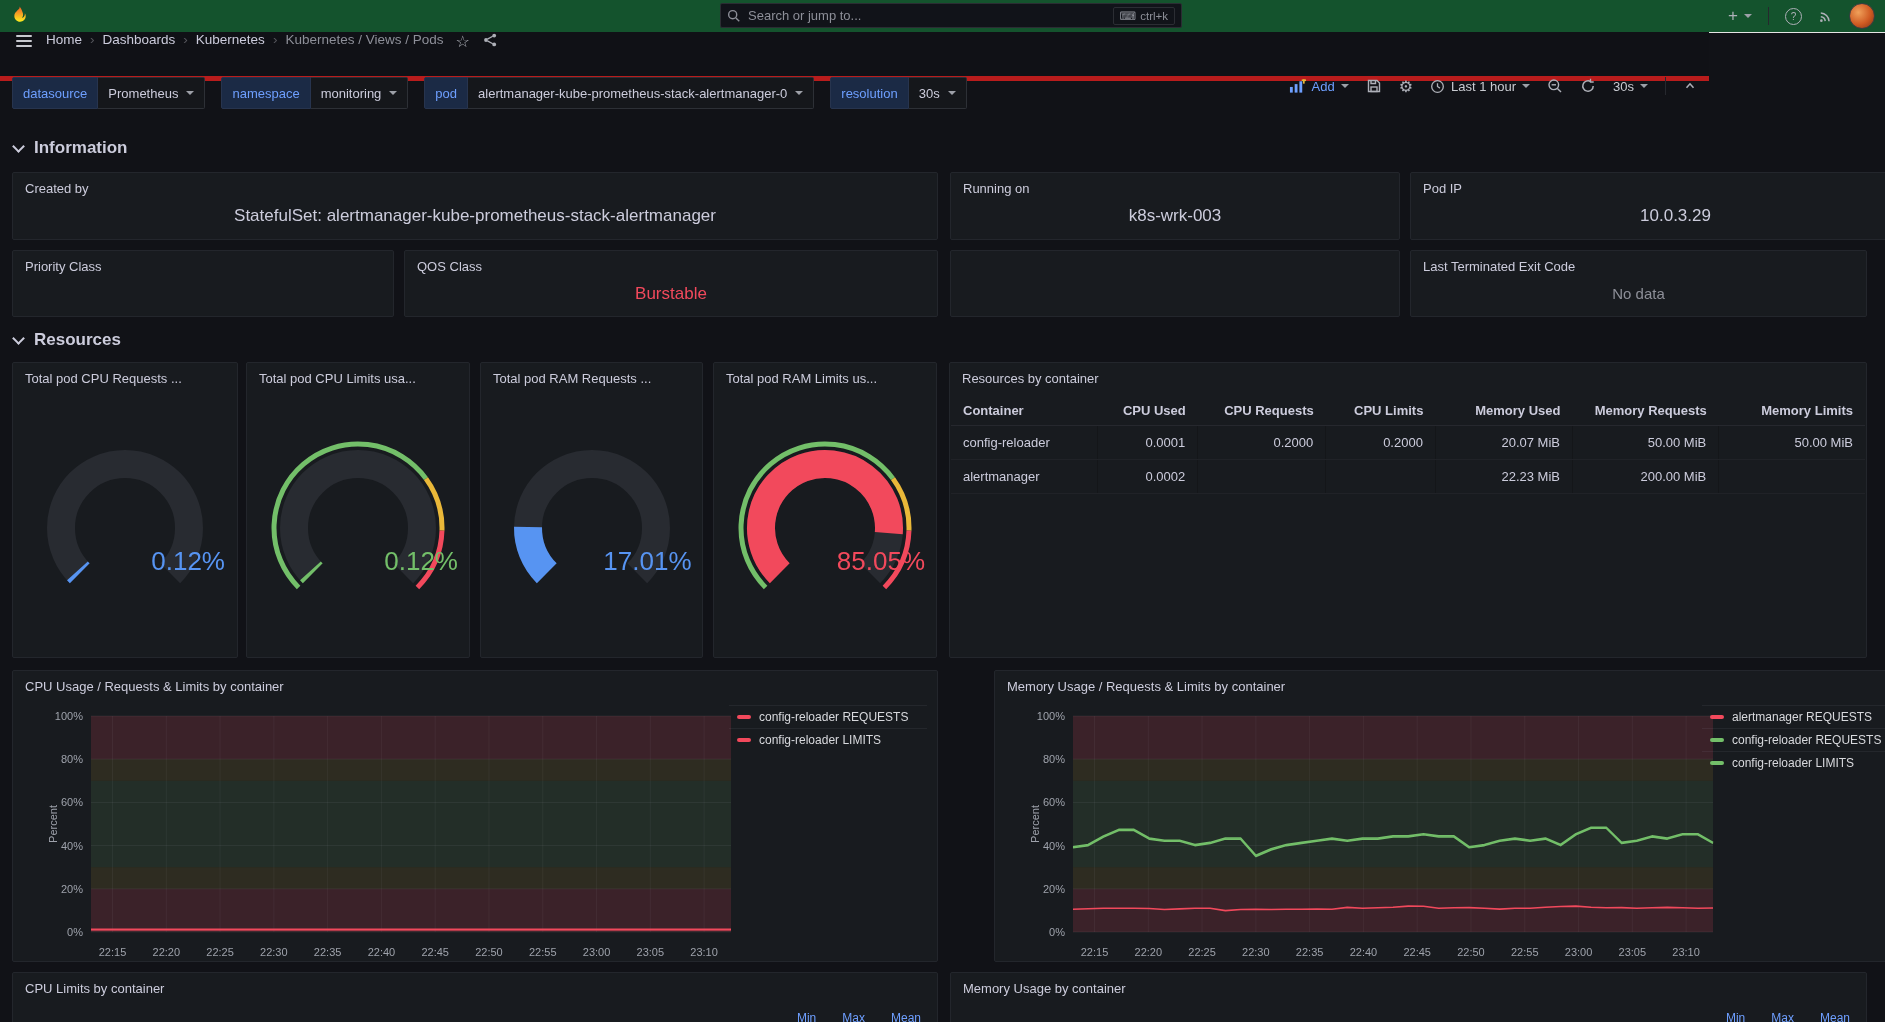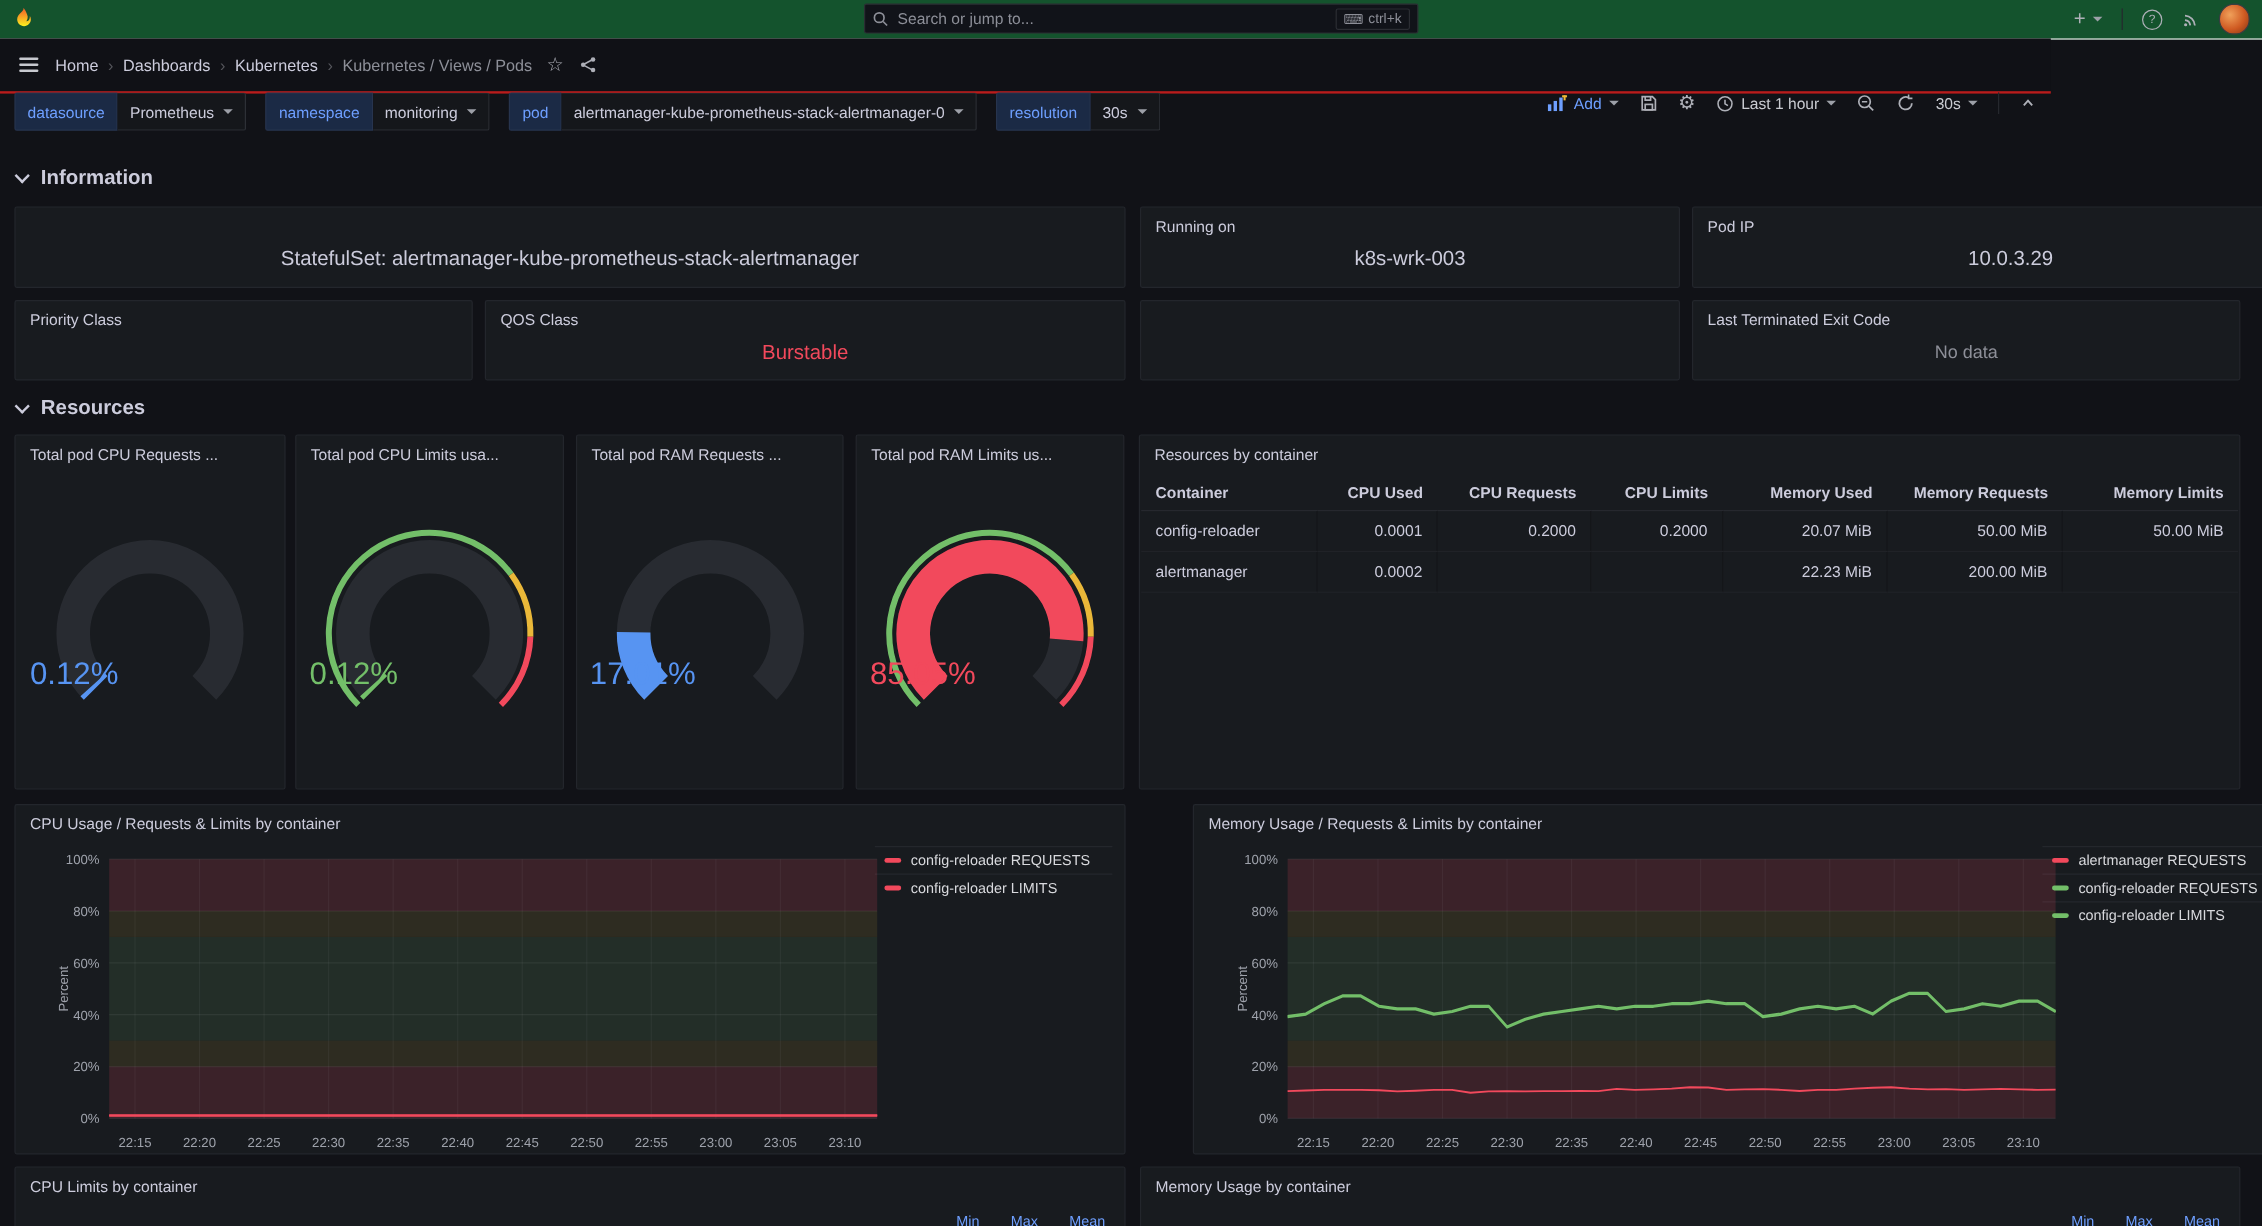--- a/index.html
+++ b/index.html
@@ -8,21 +8,21 @@
   .topnav{position:absolute;left:0;top:0;width:1885px;height:32px;background:#14532d;border-bottom:1px solid #e5e5e5;display:flex;align-items:center;}
   .logo{width:23px;height:23px;margin-left:8px;}
   .searchbox{position:absolute;left:720px;top:3px;width:462px;height:25px;background:#111319;border:1px solid #2b2d33;border-radius:2px;display:flex;align-items:center;padding:0 6px;box-sizing:border-box;}
   .searchbox .ph{color:#8d8f98;margin-left:7px;flex:1;font-size:13px;}
   .kbdchip{border:1px solid #2b2d33;border-radius:2px;color:#8d8f98;font-size:11.5px;padding:1px 6px;display:flex;align-items:center;gap:4px;}
   .navright{position:absolute;right:10px;top:0;height:32px;display:flex;align-items:center;gap:16px;color:#aeb0b8;}
   .vdiv{width:1px;height:18px;background:#26282e;}
   .qmark{width:15px;height:15px;border:1.4px solid #aeb0b8;border-radius:50%;font-size:10px;display:flex;align-items:center;justify-content:center;}
   .avatar{width:24px;height:24px;border-radius:50%;background:radial-gradient(circle at 35% 35%,#f0a05a,#cf5a22 55%,#7e3313);border:1px solid #3a3d42;}
   
-  .crumbbar{position:absolute;left:0;top:32px;width:1709px;height:44px;background:#101116;border-bottom:2px solid #b91c1c;display:flex;align-items:center;}
+  .crumbbar{position:absolute;left:0;top:32px;width:1709px;height:44px;background:#101116;border-bottom:5px solid #b91c1c;display:flex;align-items:flex-start;}
   .burger{margin:0 14px 0 16px;display:inline-block;}
   .burger div{width:16px;height:2px;background:#c7c9cf;margin:3px 0;border-radius:1px;}
   .crumbs{display:flex;align-items:center;gap:8px;font-size:13.5px;}
   .crumbs .sep{color:#55565c;}
   .crumbs .muted{color:#8d8f98;}
   .star{color:#aeb0b8;font-size:16px;margin-left:12px;}
   .toolright{position:absolute;right:12px;top:32px;height:44px;display:flex;align-items:center;gap:17px;color:#c9cbd1;}
   .tbtn{display:flex;align-items:center;gap:6px;}
   .addlbl{color:#6e9fff;font-weight:500;}
   .caret{width:0;height:0;border-left:4px solid transparent;border-right:4px solid transparent;border-top:4px solid #9da0a8;display:inline-block;}
@@ -38,21 +38,21 @@
   .chev{display:inline-block;width:7px;height:7px;border-right:2px solid #ccccdc;border-bottom:2px solid #ccccdc;transform:rotate(45deg);margin-right:11px;margin-top:-4px;}
   
   .panel{position:absolute;background:#181b1f;border:1px solid #23262c;border-radius:2px;box-sizing:border-box;}
   .ptitle{font-size:13px;color:#ccccdc;padding:8px 12px 0 12px;white-space:nowrap;overflow:hidden;}
   .statwrap{position:absolute;left:0;right:0;top:26px;bottom:6px;display:flex;align-items:center;justify-content:center;}
   .statval{font-size:17px;font-weight:500;color:#ccccdc;}
   .statval.red{color:#F2495C;}
   .statval.nodata{color:#8d8f98;font-weight:400;font-size:15px;}
   
   .gwrap{position:relative;width:200px;height:160px;margin:48px auto 0 auto;}
-  .gval{position:absolute;left:0;right:0;top:112px;text-align:left;font-size:26px;font-weight:500;}
+  .gval{position:absolute;left:0;right:0;top:112px;text-align:right;font-size:26px;font-weight:500;}
   
   table.res{border-collapse:collapse;width:calc(100% - 2px);margin:10px 1px 0 1px;table-layout:fixed;}
   table.res th{font-weight:700;color:#ccccdc;font-size:13px;text-align:right;padding:7px 12px;border-bottom:1px solid #26282e;white-space:nowrap;overflow:hidden;}
   table.res th:first-child{text-align:left;}
   table.res td{font-size:13px;color:#ccccdc;text-align:right;padding:9px 12px;border-bottom:1px solid #202227;border-right:1px solid #141619;white-space:nowrap;overflow:hidden;}
   table.res td:last-child{border-right:none;}
   table.res td:first-child{text-align:left;}
   
   .chartsvg{position:absolute;left:32px;top:37px;}
   .legend{position:absolute;right:10px;top:34px;display:flex;flex-direction:column;width:198px;}
@@ -220,20 +220,21 @@
 <div class="secheader" style="left:14px;top:138px;">
   <span class="chev"></span>
   <span>Information</span>
 </div>
 <div class="secheader" style="left:14px;top:330px;">
   <span class="chev"></span>
   <span>Resources</span>
 </div>
 
 <div class="panel" style="left:12px;top:172px;width:926px;height:68px;">
+  <div class="ptitle">Created by</div>
   <div class="statwrap">
       <span class="statval">StatefulSet: alertmanager-kube-prometheus-stack-alertmanager</span>
     </div>
 </div>
 <div class="panel" style="left:950px;top:172px;width:450px;height:68px;">
   <div class="ptitle">Running on</div>
   <div class="statwrap">
       <span class="statval">k8s-wrk-003</span>
     </div>
 </div>

